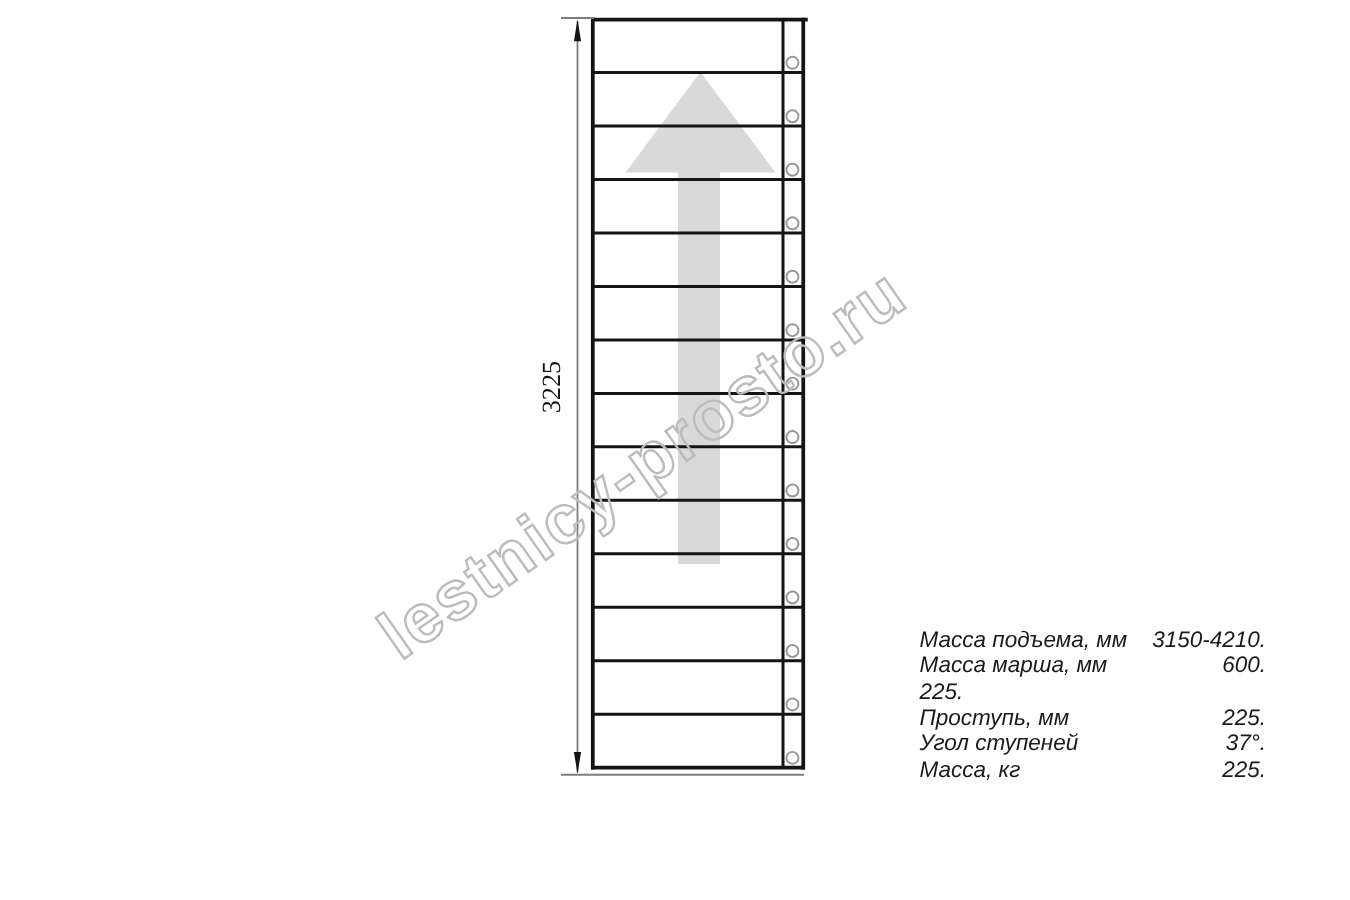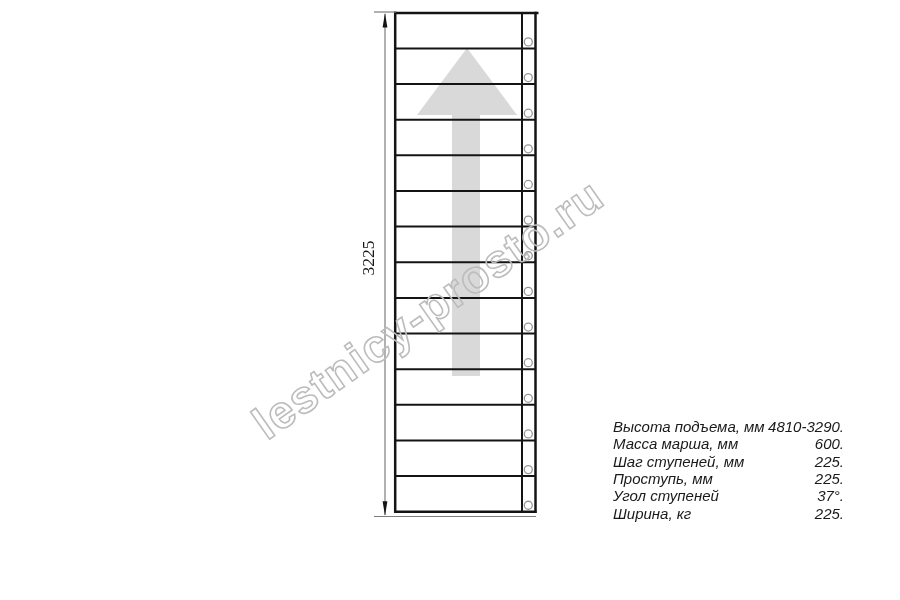--- a/index.html
+++ b/index.html
@@ -98,38 +98,37 @@
       <polygon points="385,13 382.6,27.5 387.4,27.5" fill="#141414"></polygon>
       <polygon points="385,515.8 382.6,501.3 387.4,501.3" fill="#141414"></polygon>
       <text transform="translate(373.5,258) rotate(-90)" text-anchor="middle" font-family="Liberation Serif, serif" font-size="17.5" fill="#141414">3225</text>
     </g>
 
     <text transform="translate(267,441) rotate(-35)" font-family="Liberation Sans, sans-serif" font-size="46" font-weight="bold" letter-spacing="1.5" fill="none" stroke-width="1.6" stroke="#bcbcbc">lestnicy-prosto.ru</text>
   </svg>
 
   <div class="spec-table">
     <div class="spec-row">
-      <span class="spec-label">Высота подъема, мм</span>
-      <span class="spec-value">4810-3290.</span>
+      <span class="spec-label">Масса подъема, мм</span>
+      <span class="spec-value">3150-4210.</span>
     </div>
     <div class="spec-row">
       <span class="spec-label">Масса марша, мм</span>
       <span class="spec-value">600.</span>
     </div>
     <div class="spec-row">
-      <span class="spec-label">Шаг ступеней, мм</span>
       <span class="spec-value">225.</span>
     </div>
     <div class="spec-row">
       <span class="spec-label">Проступь, мм</span>
       <span class="spec-value">225.</span>
     </div>
     <div class="spec-row">
       <span class="spec-label">Угол ступеней</span>
       <span class="spec-value">37°.</span>
     </div>
     <div class="spec-row">
-      <span class="spec-label">Ширина, кг</span>
+      <span class="spec-label">Масса, кг</span>
       <span class="spec-value">225.</span>
     </div>
   </div>
 
 </div>
 
 </body></html>

